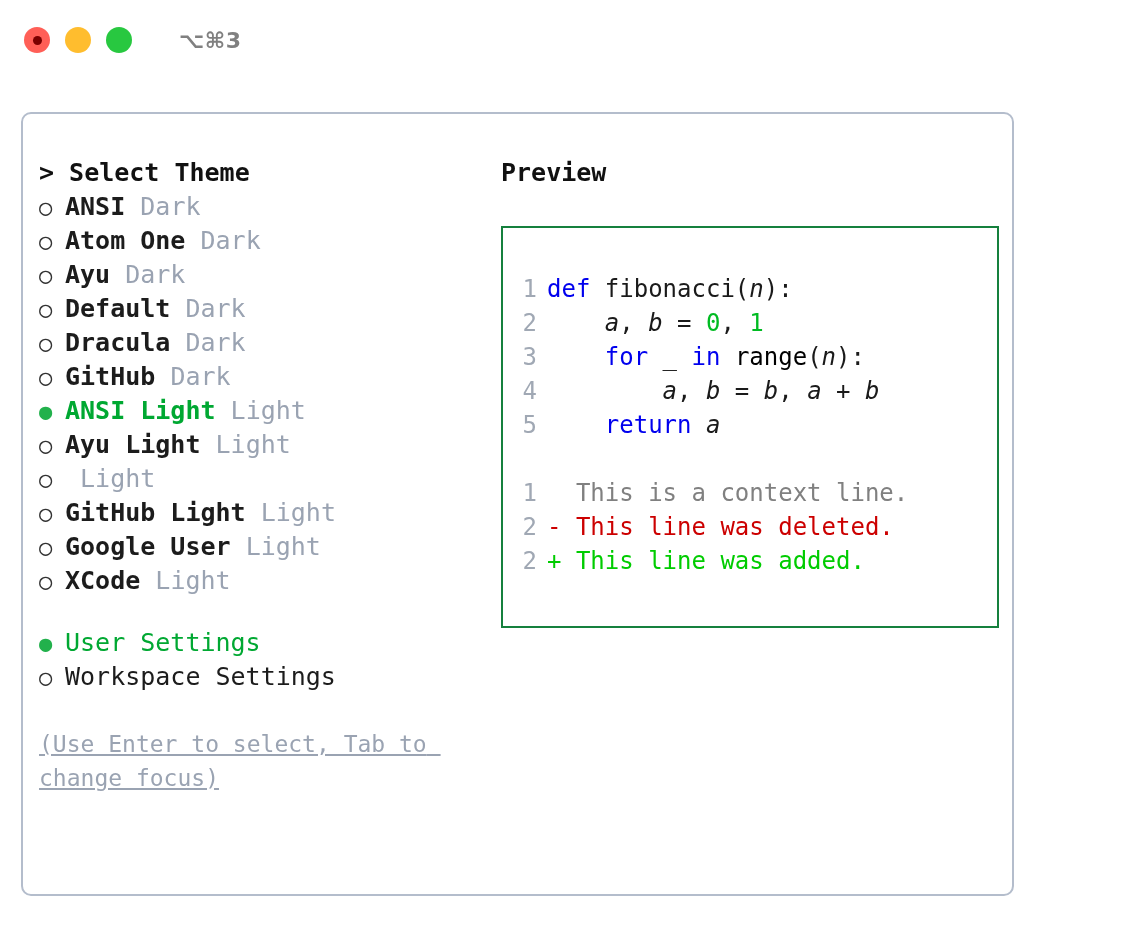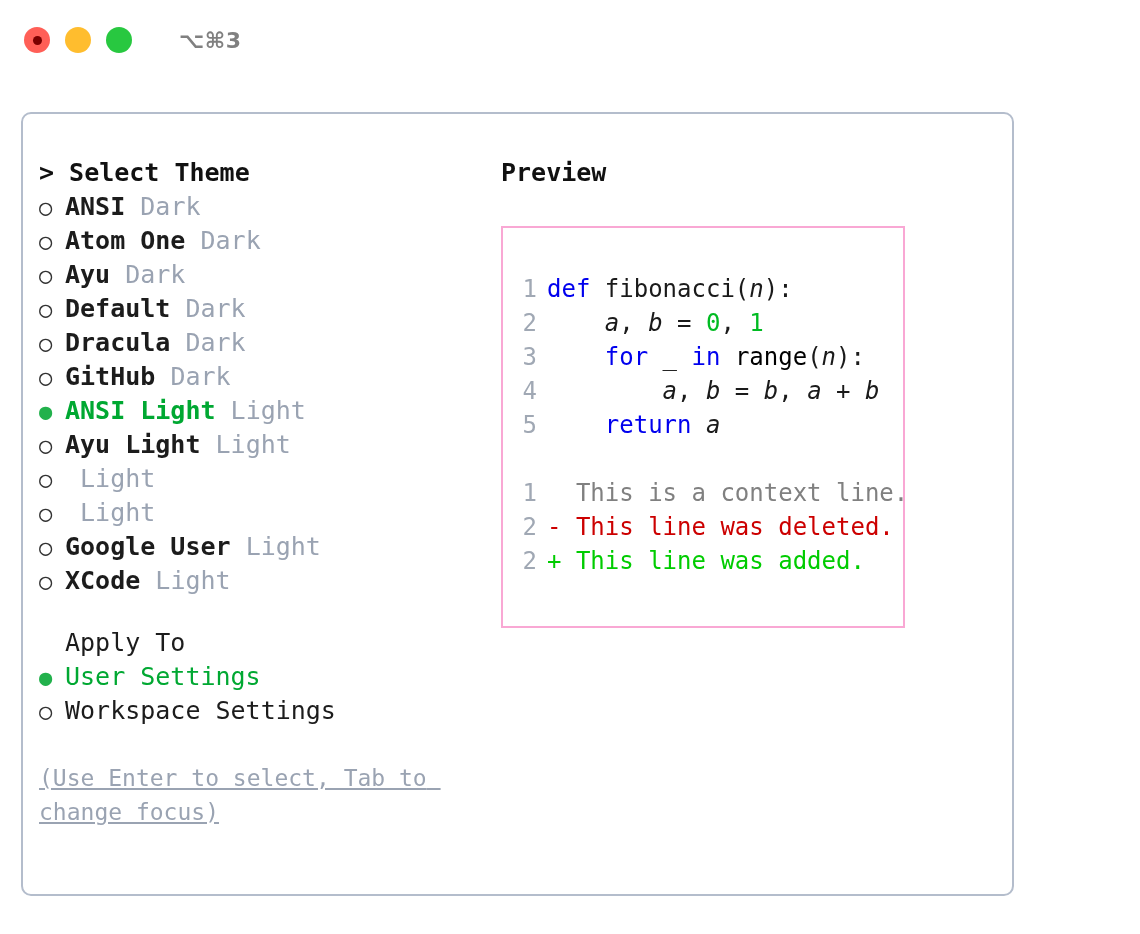--- a/index.html
+++ b/index.html
@@ -154,23 +154,23 @@
     line-height: 34px;
     color: #9aa3b2;
     width: 410px;
     white-space: pre-wrap;
     text-decoration: underline;
   }
 
   
   .preview-panel {
     margin-top: 36px;
-    width: 404px;
+    width: 498px;
     height: 402px;
-    border: 2px solid #f9a8d4;
+    border: 2px solid #15803d;
     box-sizing: border-box;
     background: #ffffff;
     position: relative;
   }
   .code {
     position: absolute;
     left: 12px;
     top: 44px;
     font-size: 24px;
     line-height: 34px;
@@ -216,27 +216,26 @@
       <div class="list" id="theme-list">
           <div class="row"><span class="marker">○</span><span class="row-name">ANSI</span><span class="sep"> </span><span class="row-variant">Dark</span></div>
           <div class="row"><span class="marker">○</span><span class="row-name">Atom One</span><span class="sep"> </span><span class="row-variant">Dark</span></div>
           <div class="row"><span class="marker">○</span><span class="row-name">Ayu</span><span class="sep"> </span><span class="row-variant">Dark</span></div>
           <div class="row"><span class="marker">○</span><span class="row-name">Default</span><span class="sep"> </span><span class="row-variant">Dark</span></div>
           <div class="row"><span class="marker">○</span><span class="row-name">Dracula</span><span class="sep"> </span><span class="row-variant">Dark</span></div>
           <div class="row"><span class="marker">○</span><span class="row-name">GitHub</span><span class="sep"> </span><span class="row-variant">Dark</span></div>
           <div class="row selected"><span class="marker marker-sel">●</span><span class="row-name">ANSI Light</span><span class="sep"> </span><span class="row-variant">Light</span></div>
           <div class="row"><span class="marker">○</span><span class="row-name">Ayu Light</span><span class="sep"> </span><span class="row-variant">Light</span></div>
           <div class="row"><span class="marker">○</span><span class="sep"> </span><span class="row-variant">Light</span></div>
-          <div class="row"><span class="marker">○</span><span class="sep"> </span><span class="row-variant">Light</span></div>
+          <div class="row"><span class="marker">○</span><span class="row-name">GitHub Light</span><span class="sep"> </span><span class="row-variant">Light</span></div>
           <div class="row"><span class="marker">○</span><span class="row-name">Google User</span><span class="sep"> </span><span class="row-variant">Light</span></div>
           <div class="row"><span class="marker">○</span><span class="row-name">XCode</span><span class="sep"> </span><span class="row-variant">Light</span></div>
         </div>
 
       <div class="apply-block">
-        <div class="apply-title">Apply To</div>
         <div id="apply-list">
             <div class="row selected"><span class="marker marker-sel">●</span><span class="row-plain">User Settings</span></div>
             <div class="row"><span class="marker">○</span><span class="row-plain">Workspace Settings</span></div>
           </div>
       </div>
 
       <div class="hint">(Use Enter to select, Tab to change focus)</div>
     </div>
 
     <div class="col-right">

